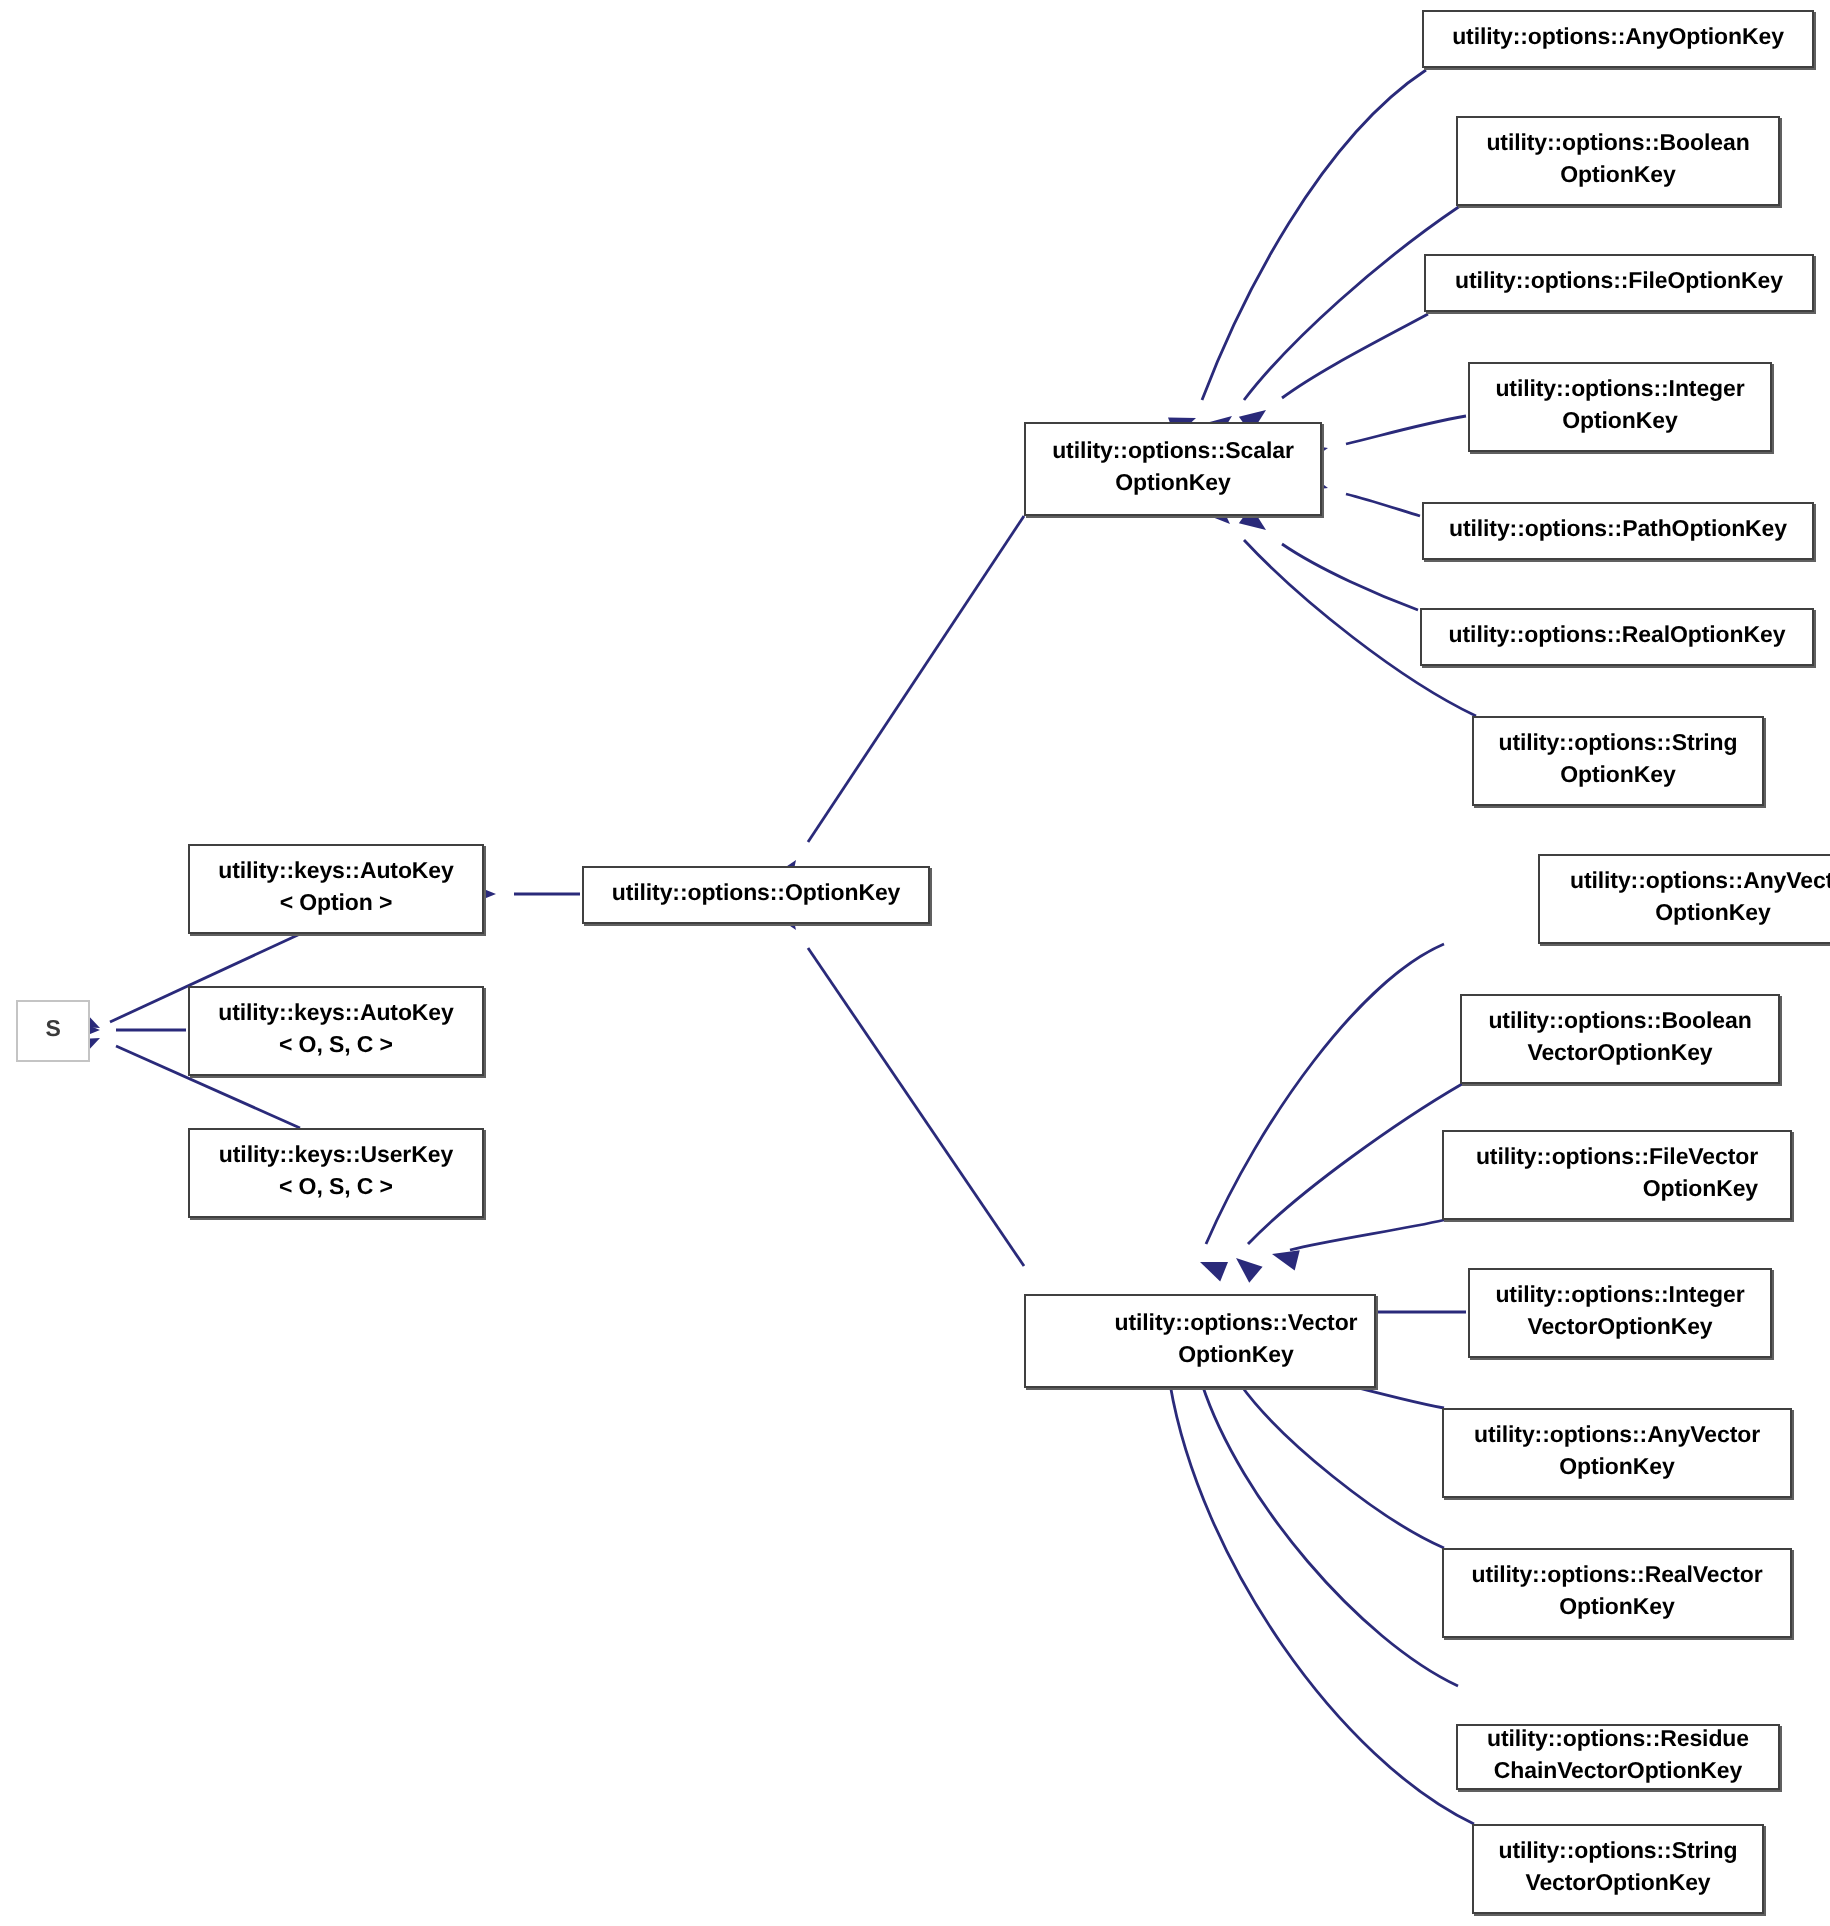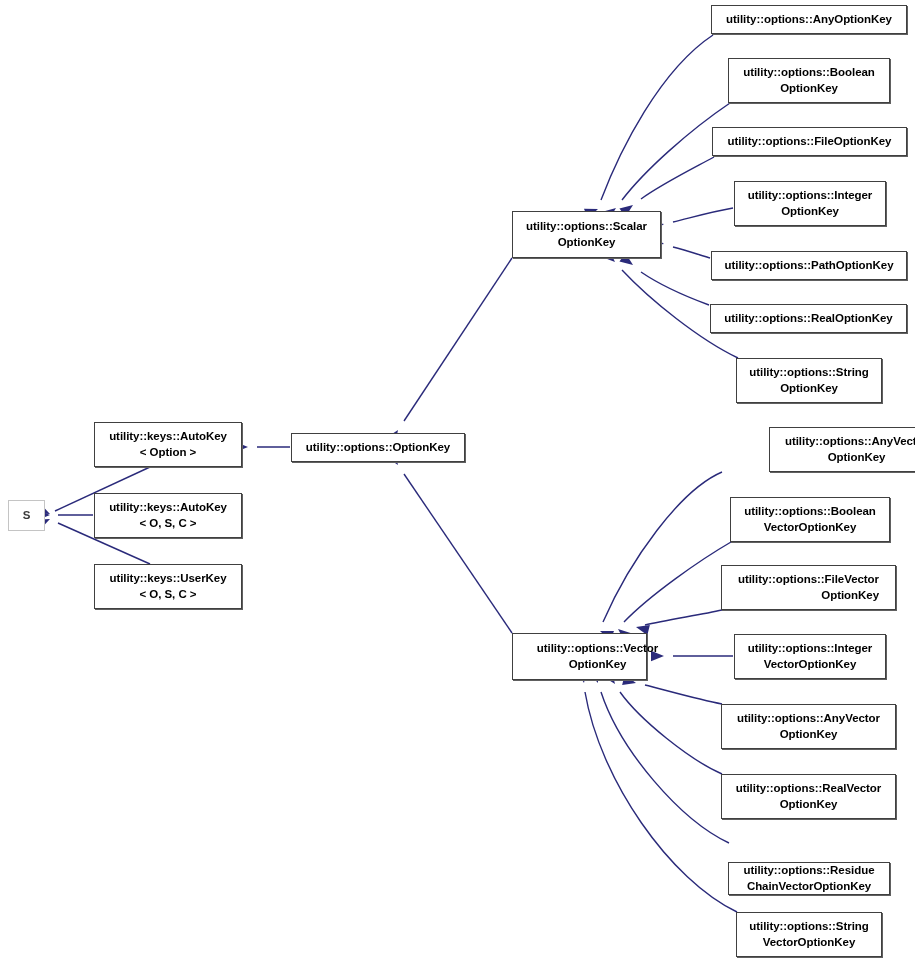--- a/index.html
+++ b/index.html
@@ -120,21 +120,21 @@
         <span class="lbl">utility::keys::UserKey
 &lt; O, S, C &gt;</span>
       </div>
       <div class="node" style="left: 291px; top: 433px; width: 174px; height: 29px;">
         <span class="lbl">utility::options::OptionKey</span>
       </div>
       <div class="node" style="left: 512px; top: 211px; width: 149px; height: 47px;">
         <span class="lbl">utility::options::Scalar
 OptionKey</span>
       </div>
-      <div class="node" style="left: 512px; top: 633px; width: 135px; height: 47px; padding-left: 36px;">
+      <div class="node" style="left: 512px; top: 647px; width: 176px; height: 47px; padding-left: 36px;">
         <span class="lbl">utility::options::Vector
 OptionKey</span>
       </div>
       <div class="node" style="left: 711px; top: 5px; width: 196px; height: 29px;">
         <span class="lbl">utility::options::AnyOptionKey</span>
       </div>
       <div class="node" style="left: 728px; top: 58px; width: 162px; height: 45px;">
         <span class="lbl">utility::options::Boolean
 OptionKey</span>
       </div>

